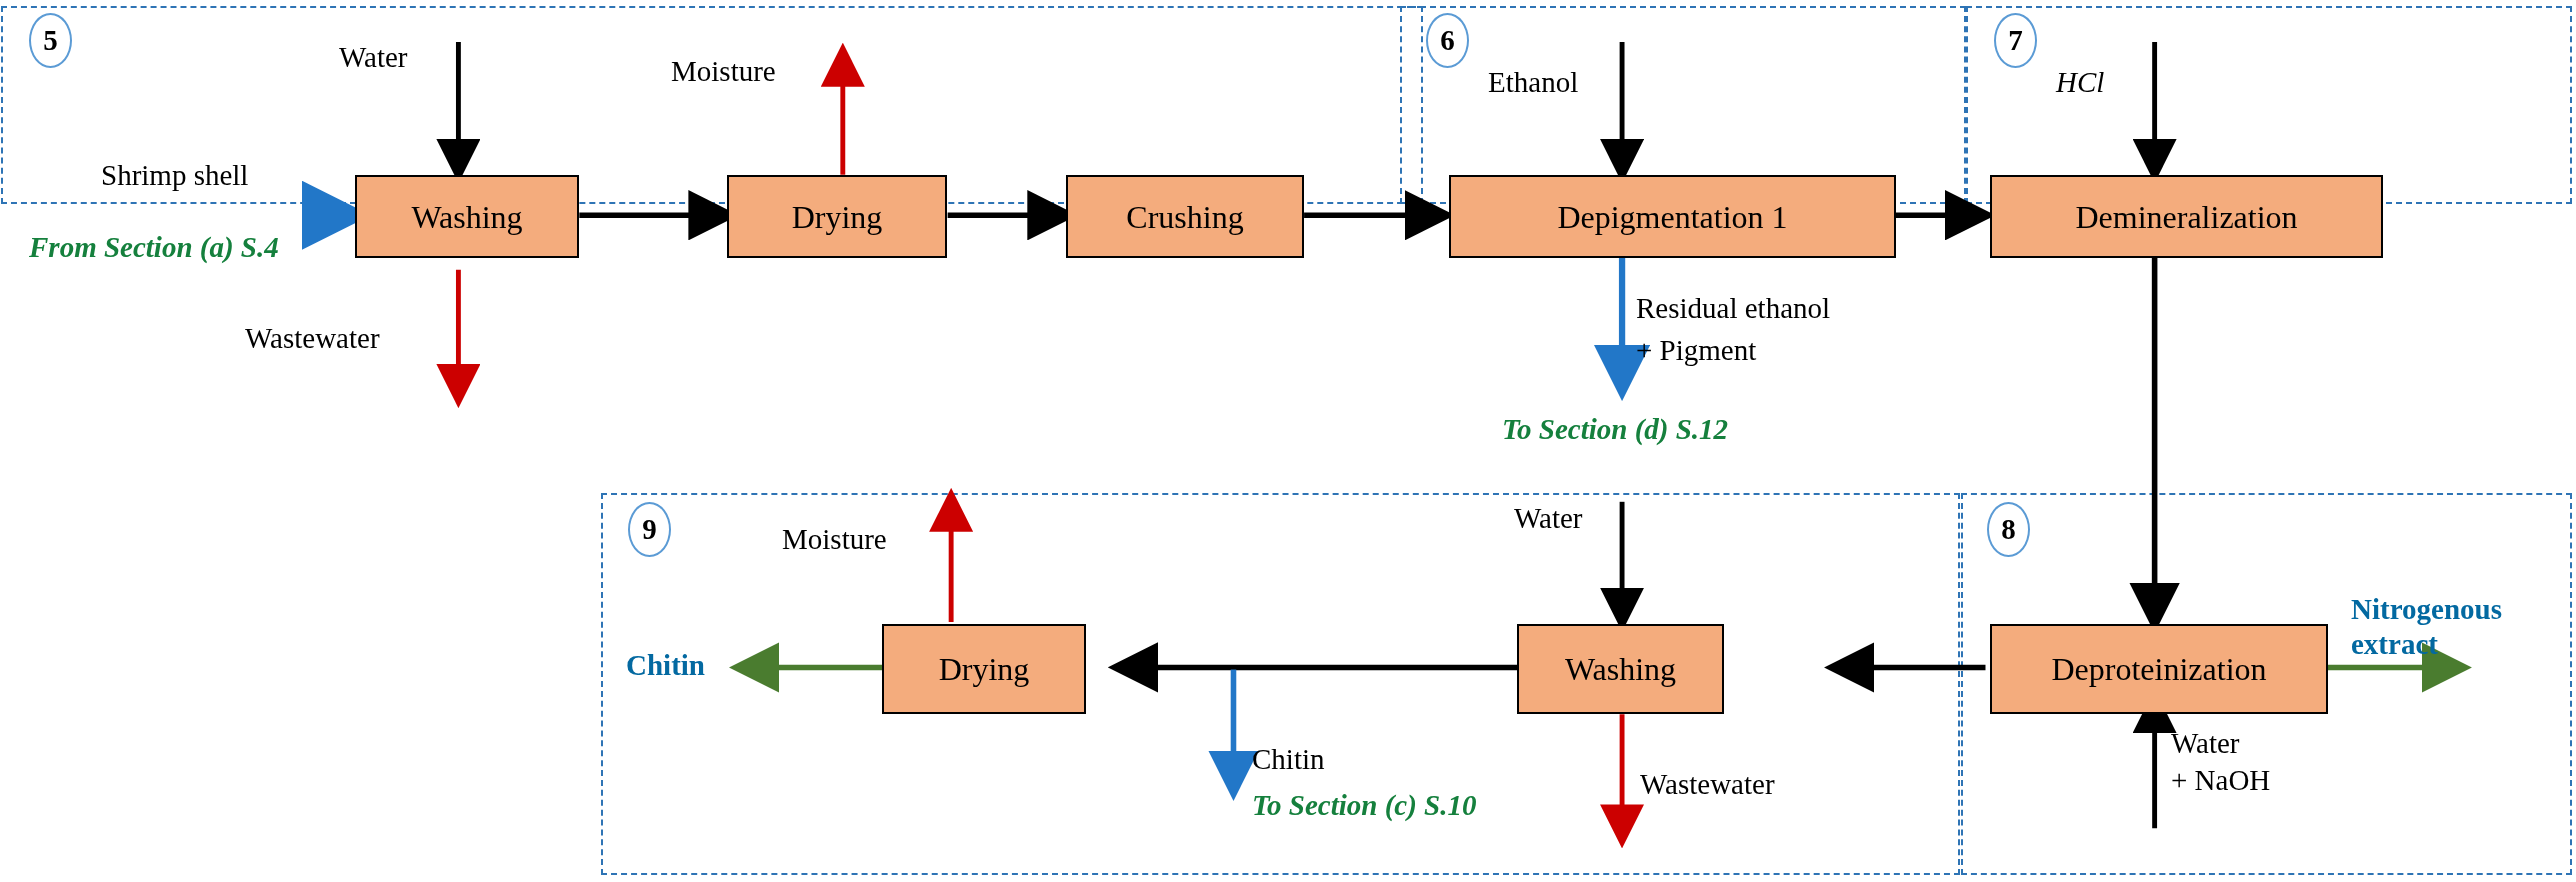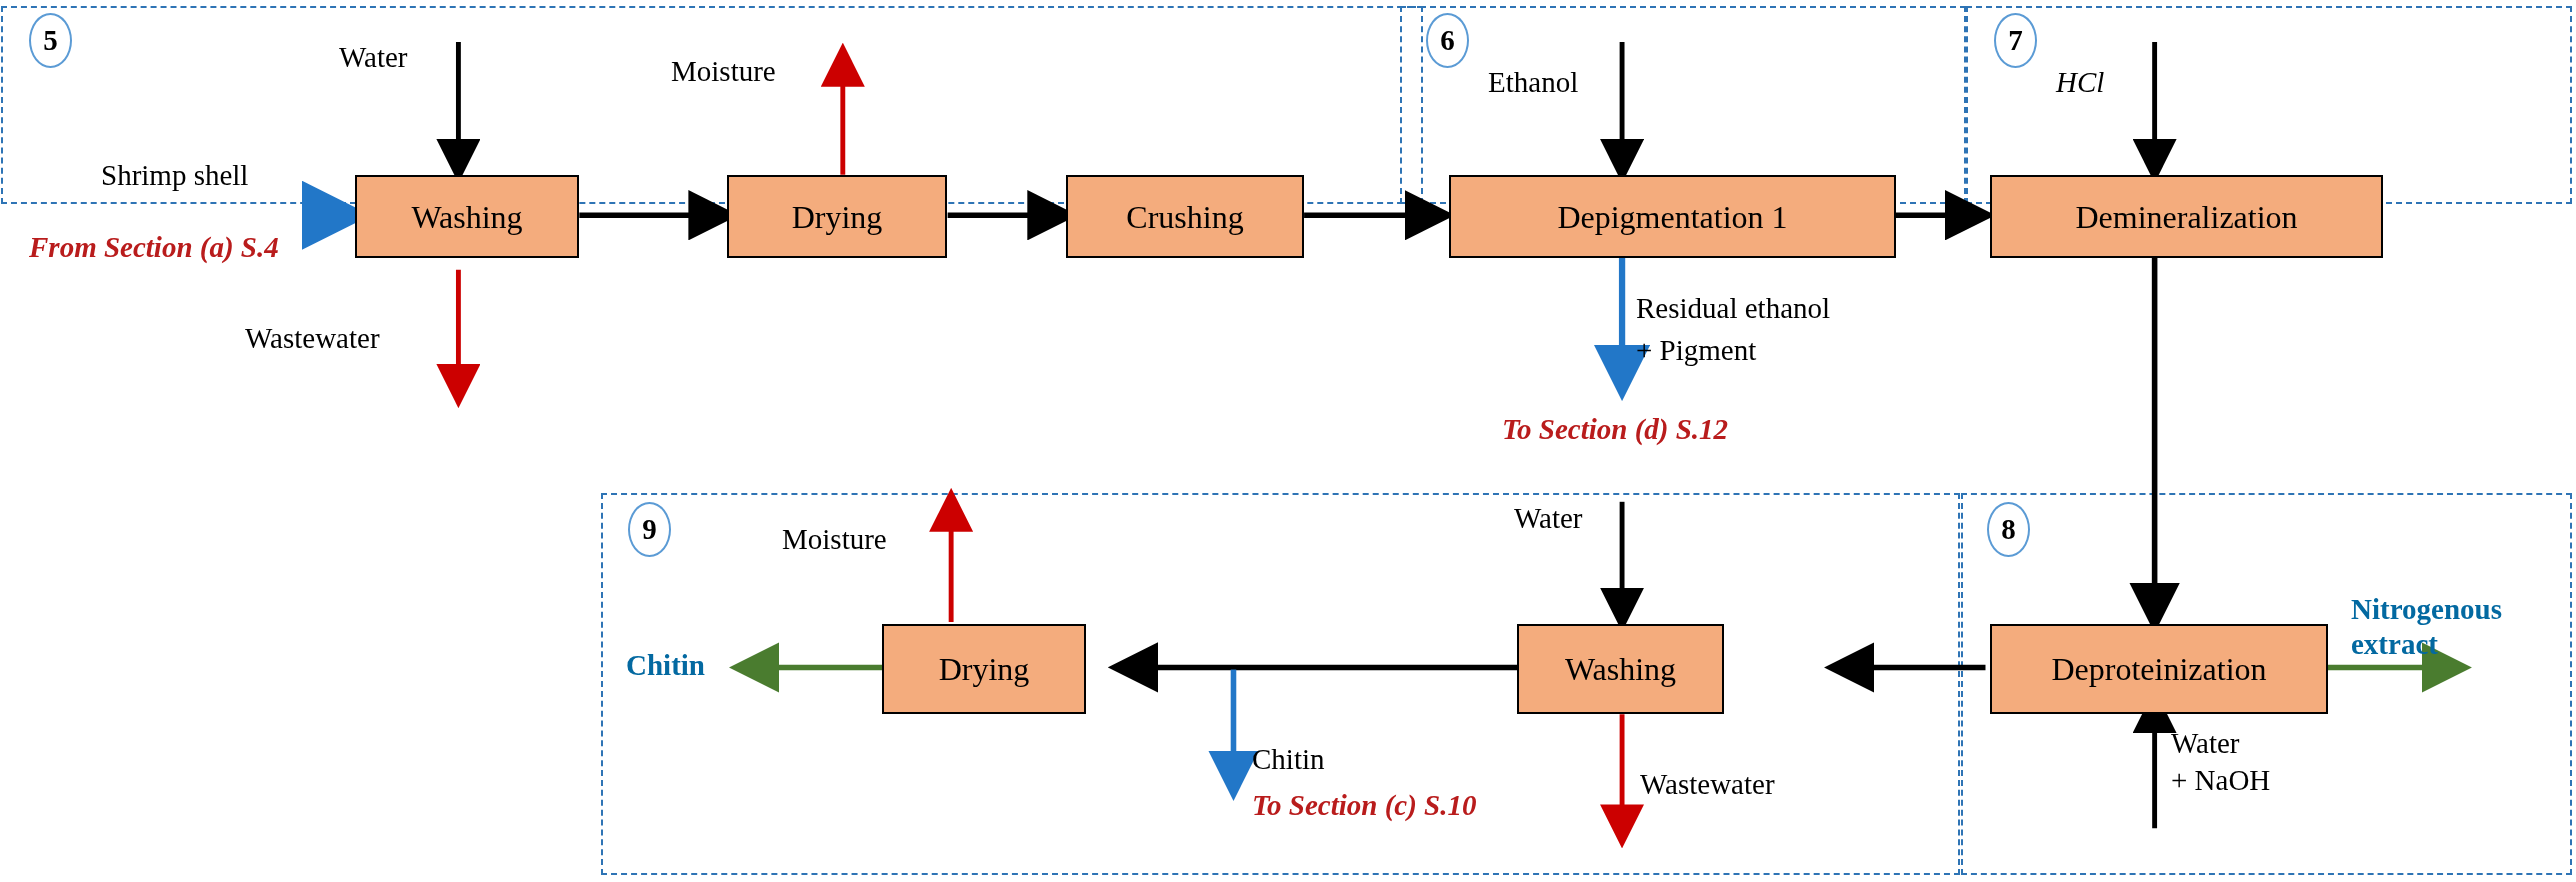--- a/index.html
+++ b/index.html
@@ -38,21 +38,21 @@
     line-height:1;
     text-align:center;
   }
   .lbl{
     position:absolute;
     font-size:29px;
     color:#000;
     white-space:nowrap;
     line-height:1.12;
   }
-  .lbl.blue{color:#b91c1c;font-style:italic;font-weight:bold;}
+  .lbl.blue{color:#15803d;font-style:italic;font-weight:bold;}
   .lbl.green{color:#0369a1;font-weight:bold;}
   svg.flow{position:absolute;left:0;top:0;width:2576px;height:882px;overflow:visible;pointer-events:none;}
 </style>
 </head>
 <body>
 
 <div id="root">
 
   <div class="dashbox" style="left:1.4px;top:5.6px;width:1422px;height:198px;"></div>
   <div class="dashbox" style="left:1400px;top:5.6px;width:566px;height:198px;"></div>

